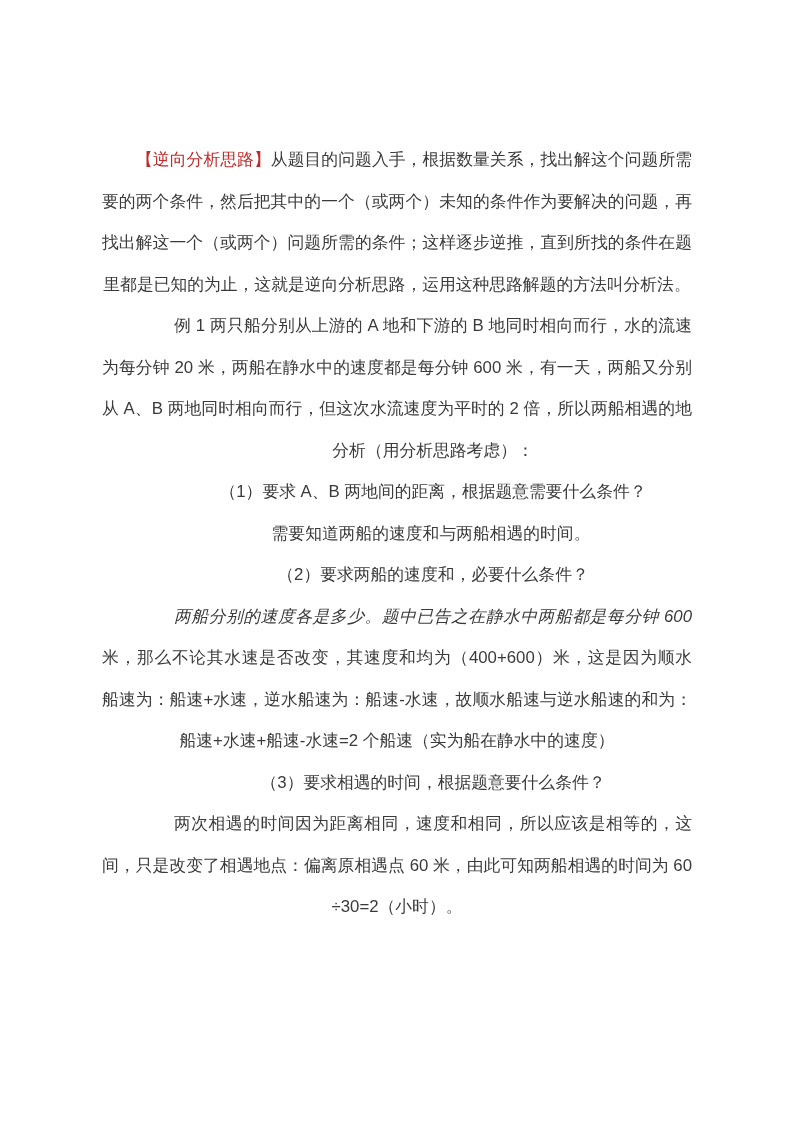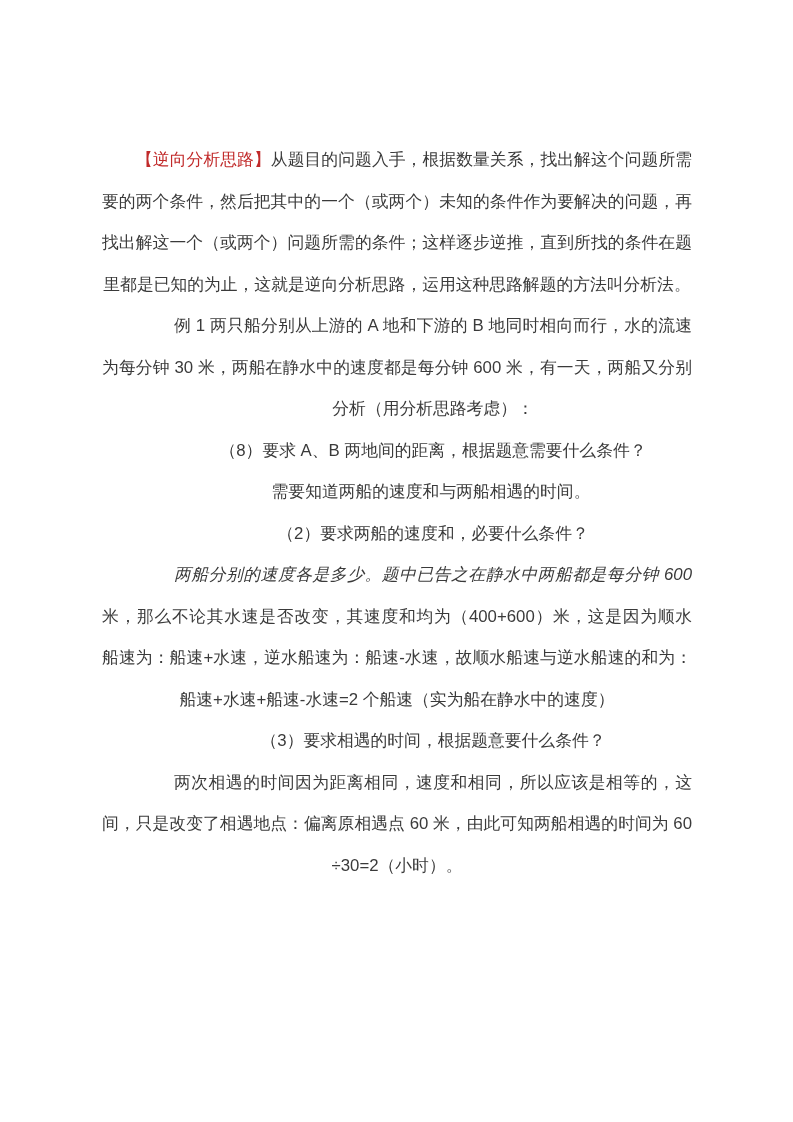--- a/index.html
+++ b/index.html
@@ -43,27 +43,28 @@
 <div class="page" style="background: rgb(255, 255, 255); color: rgb(58, 58, 58); --accent-red: #c12a2a;">
   <div class="content">
       <div class="para">
         <div class="line j" style="padding-left: 34px;"><span class="red">【逆向分析思路】</span><span>从题目的问题入手，根据数量关系，找出解这个问题所需</span></div>
         <div class="line j"><span>要的两个条件，然后把其中的一个（或两个）未知的条件作为要解决的问题，再</span></div>
         <div class="line j"><span>找出解这一个（或两个）问题所需的条件；这样逐步逆推，直到所找的条件在题</span></div>
         <div class="line"><span>里都是已知的为止，这就是逆向分析思路，运用这种思路解题的方法叫分析法。</span></div>
       </div>
       <div class="para">
         <div class="line j" style="padding-left: 72px;"><span>例 1 两只船分别从上游的 A 地和下游的 B 地同时相向而行，水的流速</span></div>
-        <div class="line j"><span>为每分钟 30 米，两船在静水中的速度都是每分钟 600 米，有一天，两船又分别</span></div>
+        <div class="line j"><span>为每分钟 20 米，两船在静水中的速度都是每分钟 600 米，有一天，两船又分别</span></div>
+        <div class="line j"><span>从 A、B 两地同时相向而行，但这次水流速度为平时的 2 倍，所以两船相遇的地</span></div>
       </div>
       <div class="para">
         <div class="line" style="padding-left: 72px;"><span>分析（用分析思路考虑）：</span></div>
       </div>
       <div class="para">
-        <div class="line" style="padding-left: 72px;"><span>（8）要求 A、B 两地间的距离，根据题意需要什么条件？</span></div>
+        <div class="line" style="padding-left: 72px;"><span>（1）要求 A、B 两地间的距离，根据题意需要什么条件？</span></div>
       </div>
       <div class="para">
         <div class="line" style="padding-left: 68px;"><span>需要知道两船的速度和与两船相遇的时间。</span></div>
       </div>
       <div class="para">
         <div class="line" style="padding-left: 72px;"><span>（2）要求两船的速度和，必要什么条件？</span></div>
       </div>
       <div class="para">
         <div class="line j" style="padding-left: 72px; font-style: italic;"><span>两船分别的速度各是多少。题中已告之在静水中两船都是每分钟 600</span></div>
         <div class="line j"><span>米，那么不论其水速是否改变，其速度和均为（400+600）米，这是因为顺水</span></div>

